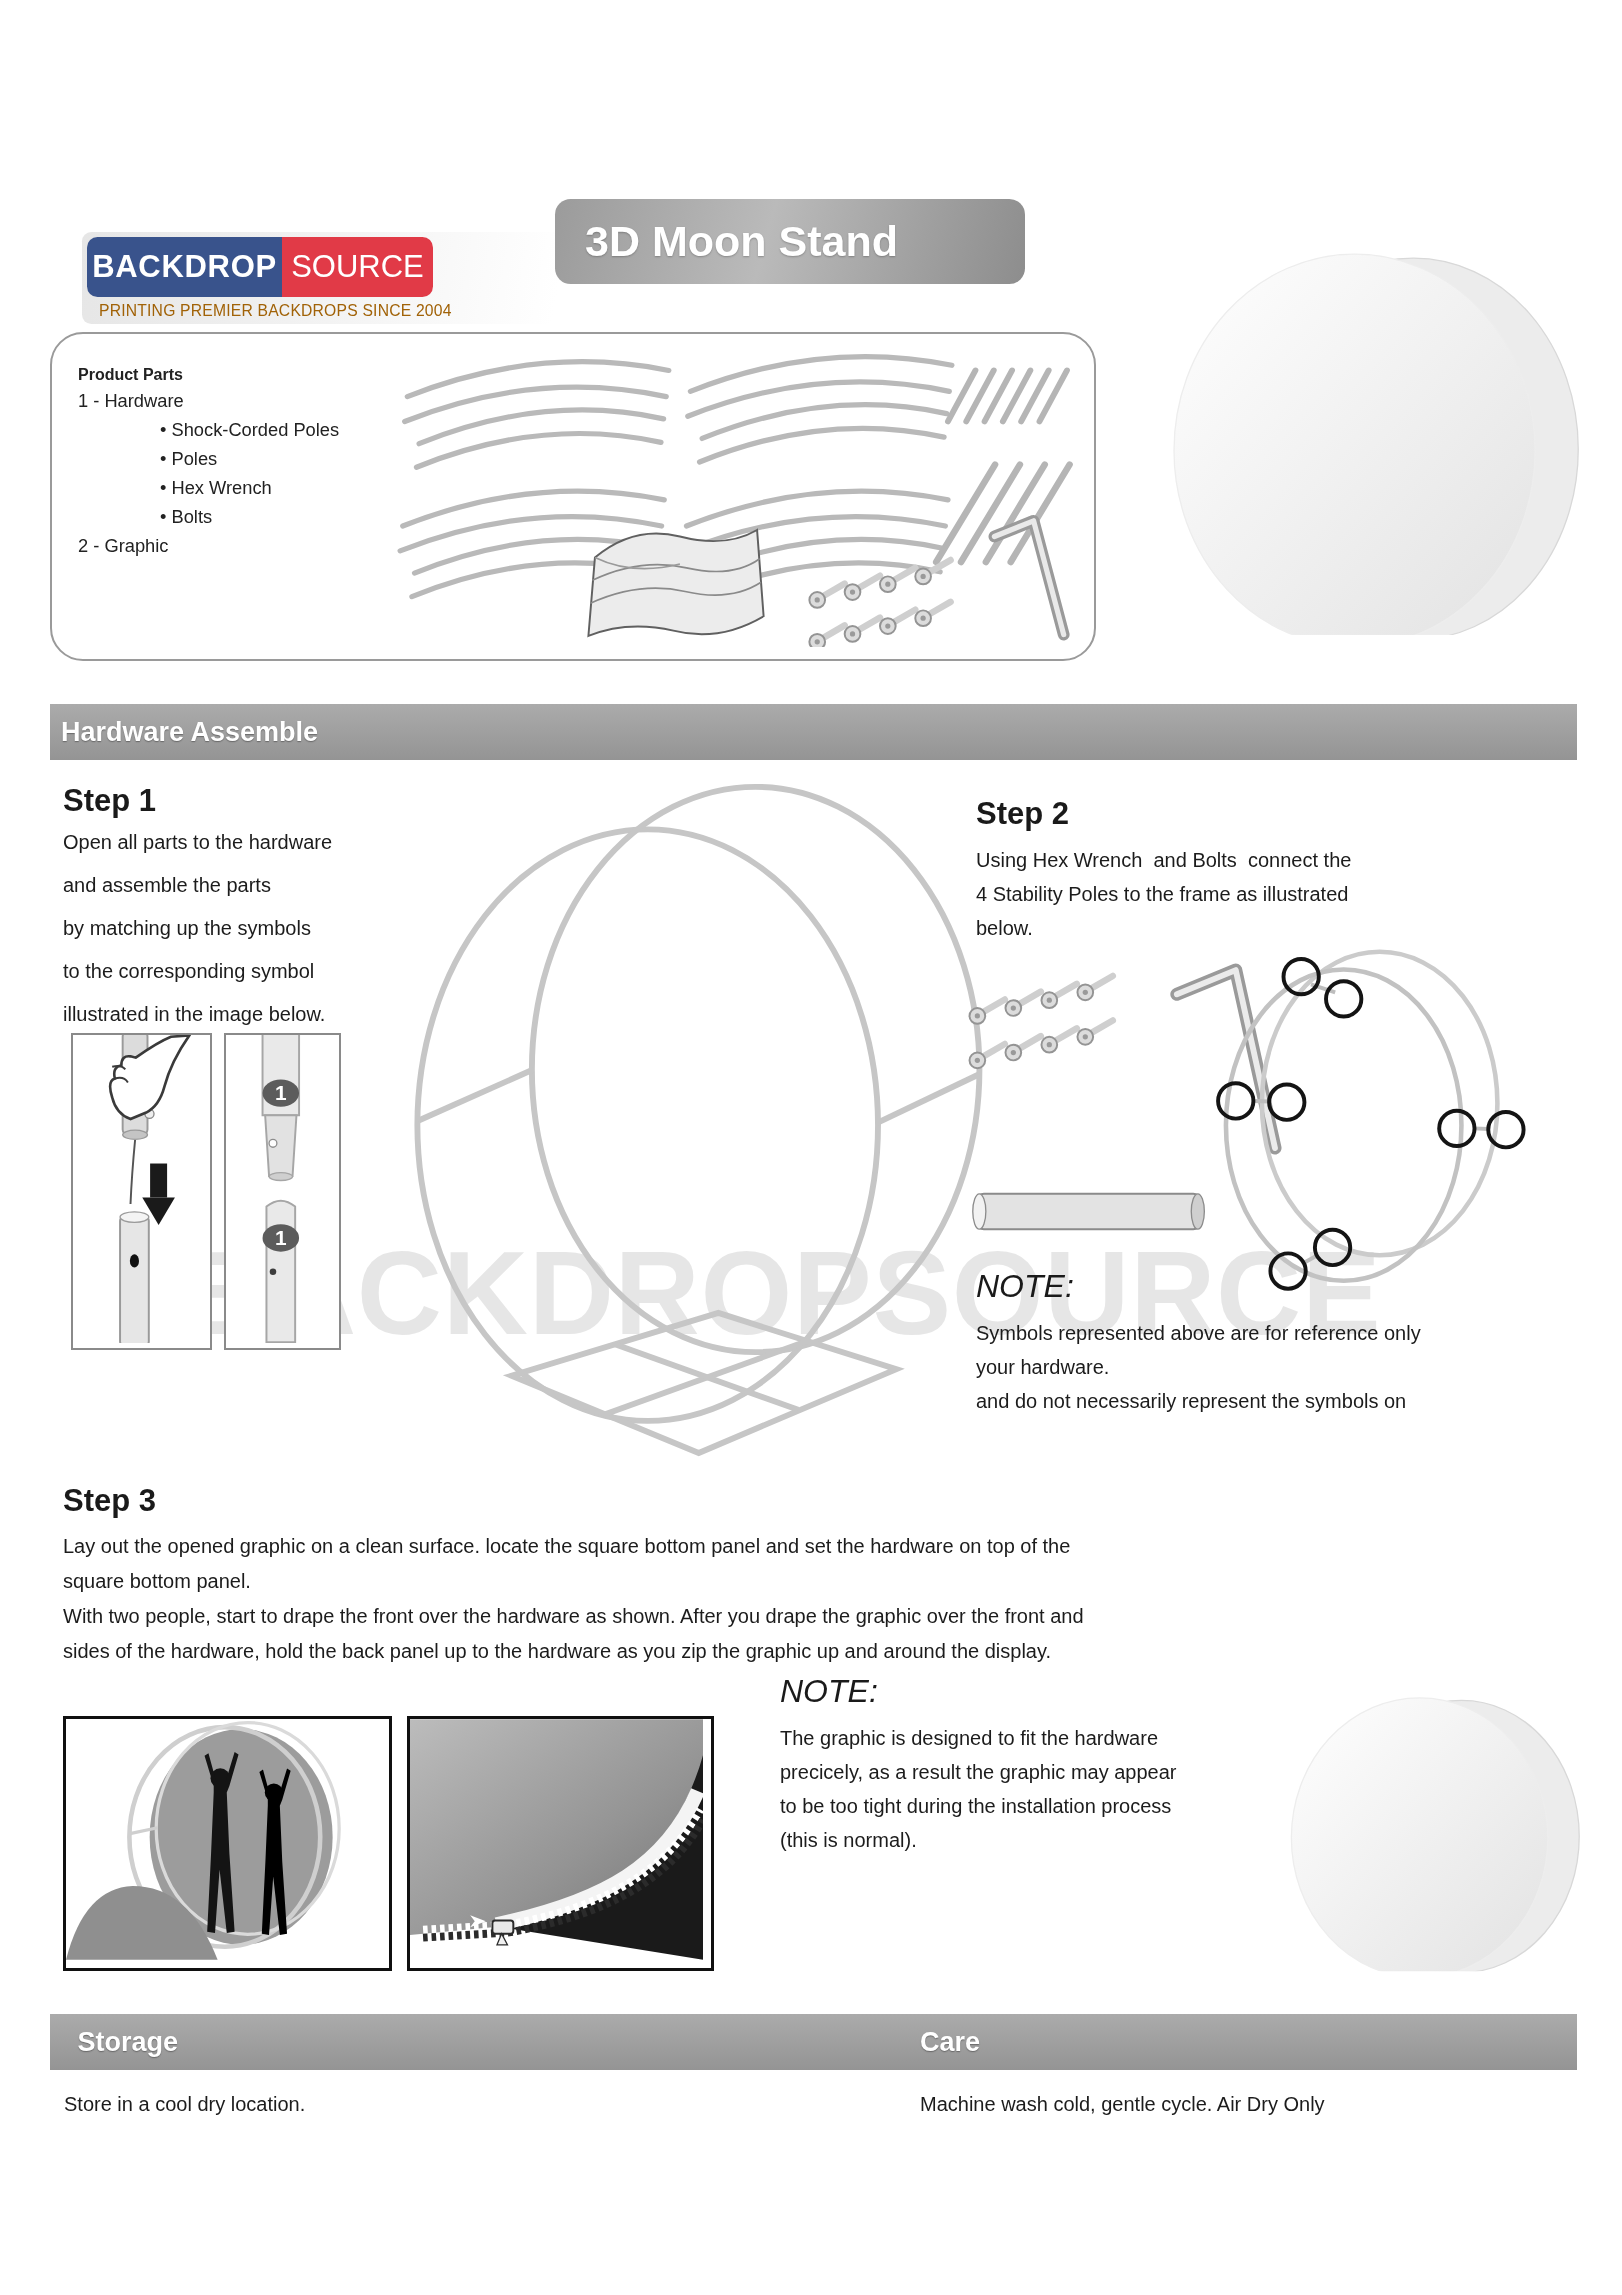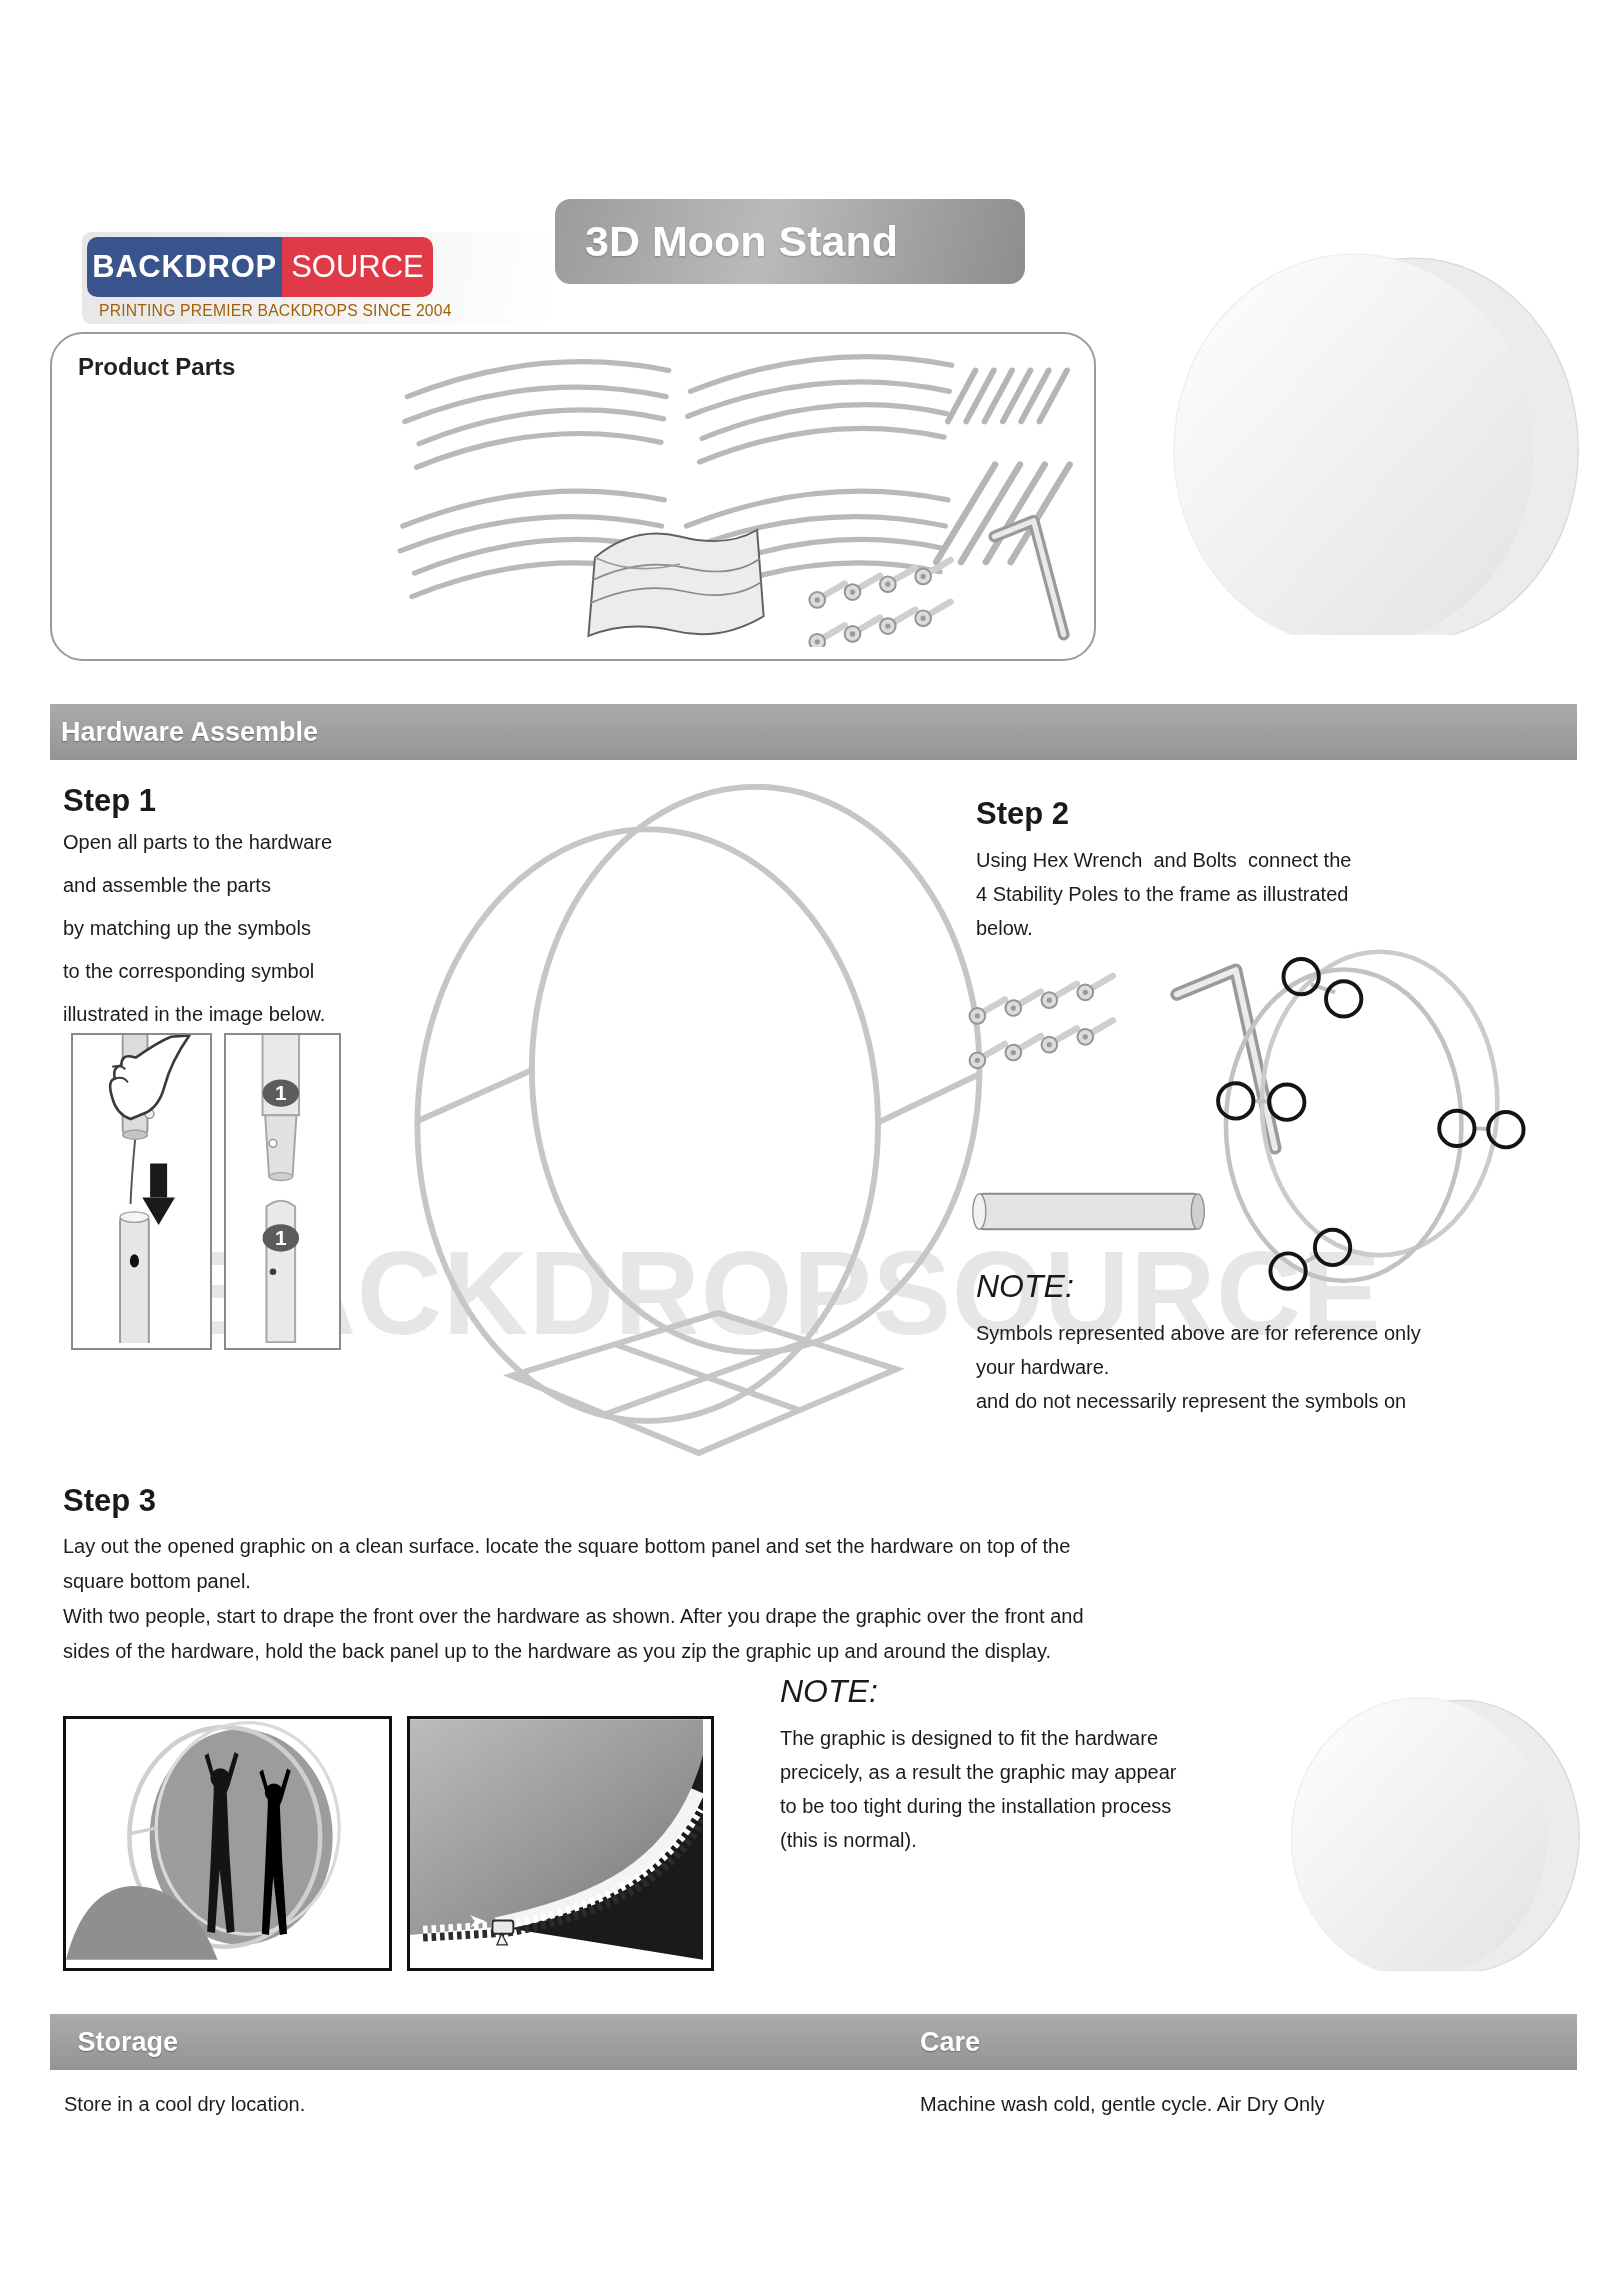--- a/index.html
+++ b/index.html
@@ -17,21 +17,21 @@
             display:flex;align-items:center;justify-content:center;}
   .tagline{position:absolute;left:99px;top:302px;font-size:15.7px;color:#a16207;letter-spacing:0.2px;}
   .title-box{position:absolute;left:555px;top:199px;width:470px;height:85px;border-radius:15.7px;
              background:linear-gradient(105deg,#9b9b9b 0%,#bababa 45%,#8d8d8d 100%);
              color:#ffffff;font-size:43px;font-weight:700;line-height:85px;padding-left:30px;
              box-sizing:border-box;text-shadow:0 1.3px 2px rgba(0,0,0,.25);}
 
   
   .parts-box{position:absolute;left:50px;top:332px;width:1042px;height:325px;background:#fff;
              border:2px solid #9a9a9a;border-radius:33px;}
-  .parts-heading{position:absolute;left:26px;top:19px;font-size:24px;font-weight:700;color:#222;}
+  .parts-heading{position:absolute;left:26px;top:32px;font-size:16px;font-weight:700;color:#222;}
   .parts-list{position:absolute;left:26px;top:52px;font-size:18.3px;color:#222;}
   .parts-list .row{line-height:29px;white-space:pre;}
   .parts-list .indent{padding-left:82px;}
   .parts-art{position:absolute;left:340px;top:9.2px;}
 
   
   .bar{position:absolute;left:50px;width:1527px;height:56px;
        background:linear-gradient(180deg,#ababab 0%,#949494 100%);
        color:#fff;font-size:27px;font-weight:700;line-height:56px;
        text-shadow:0 0.7px 1.3px rgba(0,0,0,.35);}
@@ -96,20 +96,28 @@
           <stop offset="1" stop-color="#e2e2e2"></stop>
       </linearGradient>
     </defs>
     <ellipse cx="392" cy="318" rx="252" ry="292" fill="#ececec" stroke="#d8d8d8" stroke-width="2"></ellipse>
     <ellipse cx="302" cy="320" rx="276" ry="300" fill="url(#mg1)" stroke="#ededed" stroke-width="2"></ellipse>
     <rect x="0" y="602" width="665" height="58" fill="#ffffff"></rect>
   </svg>
 
   <div class="parts-box">
     <div class="parts-heading">Product Parts</div>
+    <div class="parts-list">
+      <div class="row">1 - Hardware</div>
+      <div class="row indent">• Shock-Corded Poles</div>
+      <div class="row indent">• Poles</div>
+      <div class="row indent">• Hex Wrench</div>
+      <div class="row indent">• Bolts</div>
+      <div class="row">2 - Graphic</div>
+    </div>
     <svg class="parts-art" width="687" height="304" viewBox="0 0 1050 465">
       <defs>
         <g id="pcluster" stroke="#b9b9b9" stroke-width="8" fill="none" stroke-linecap="round">
           <path d="M8,62 Q210,-18 408,22"></path>
           <path d="M4,100 Q206,20 404,62"></path>
           <path d="M26,134 Q218,56 400,96"></path>
           <path d="M22,170 Q214,92 396,132"></path>
         </g>
         <g id="bolt">
           <line x1="14" y1="30" x2="52" y2="8" stroke="#cfcfcf" stroke-width="10" stroke-linecap="round"></line>

